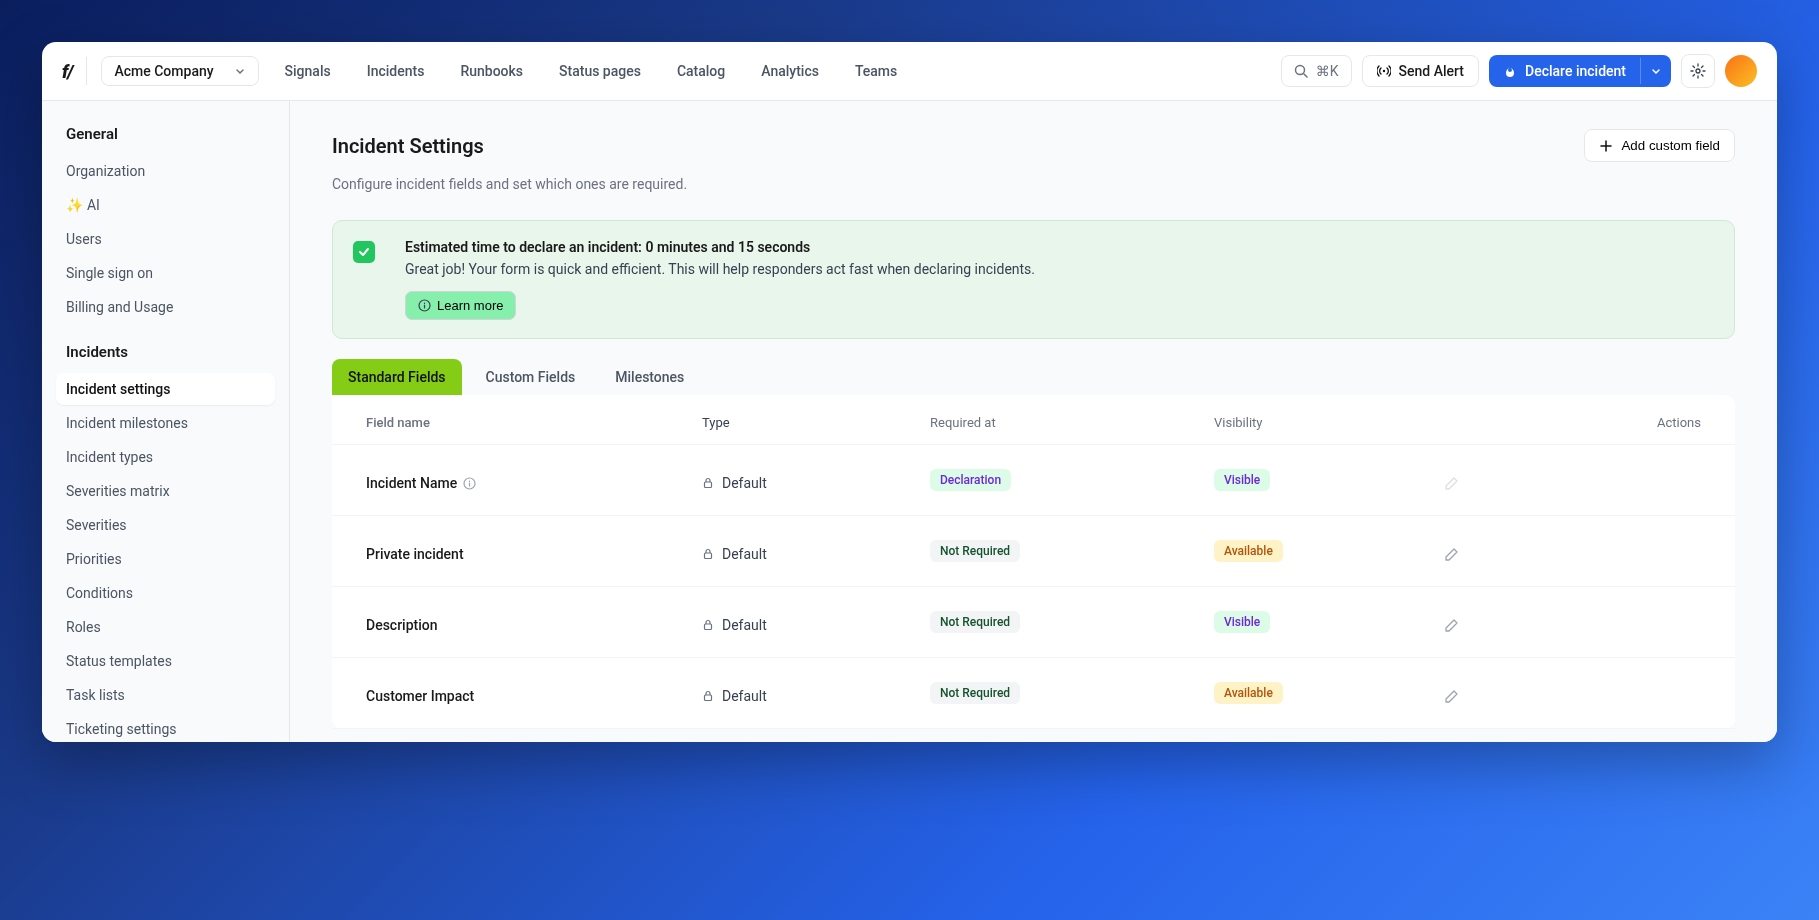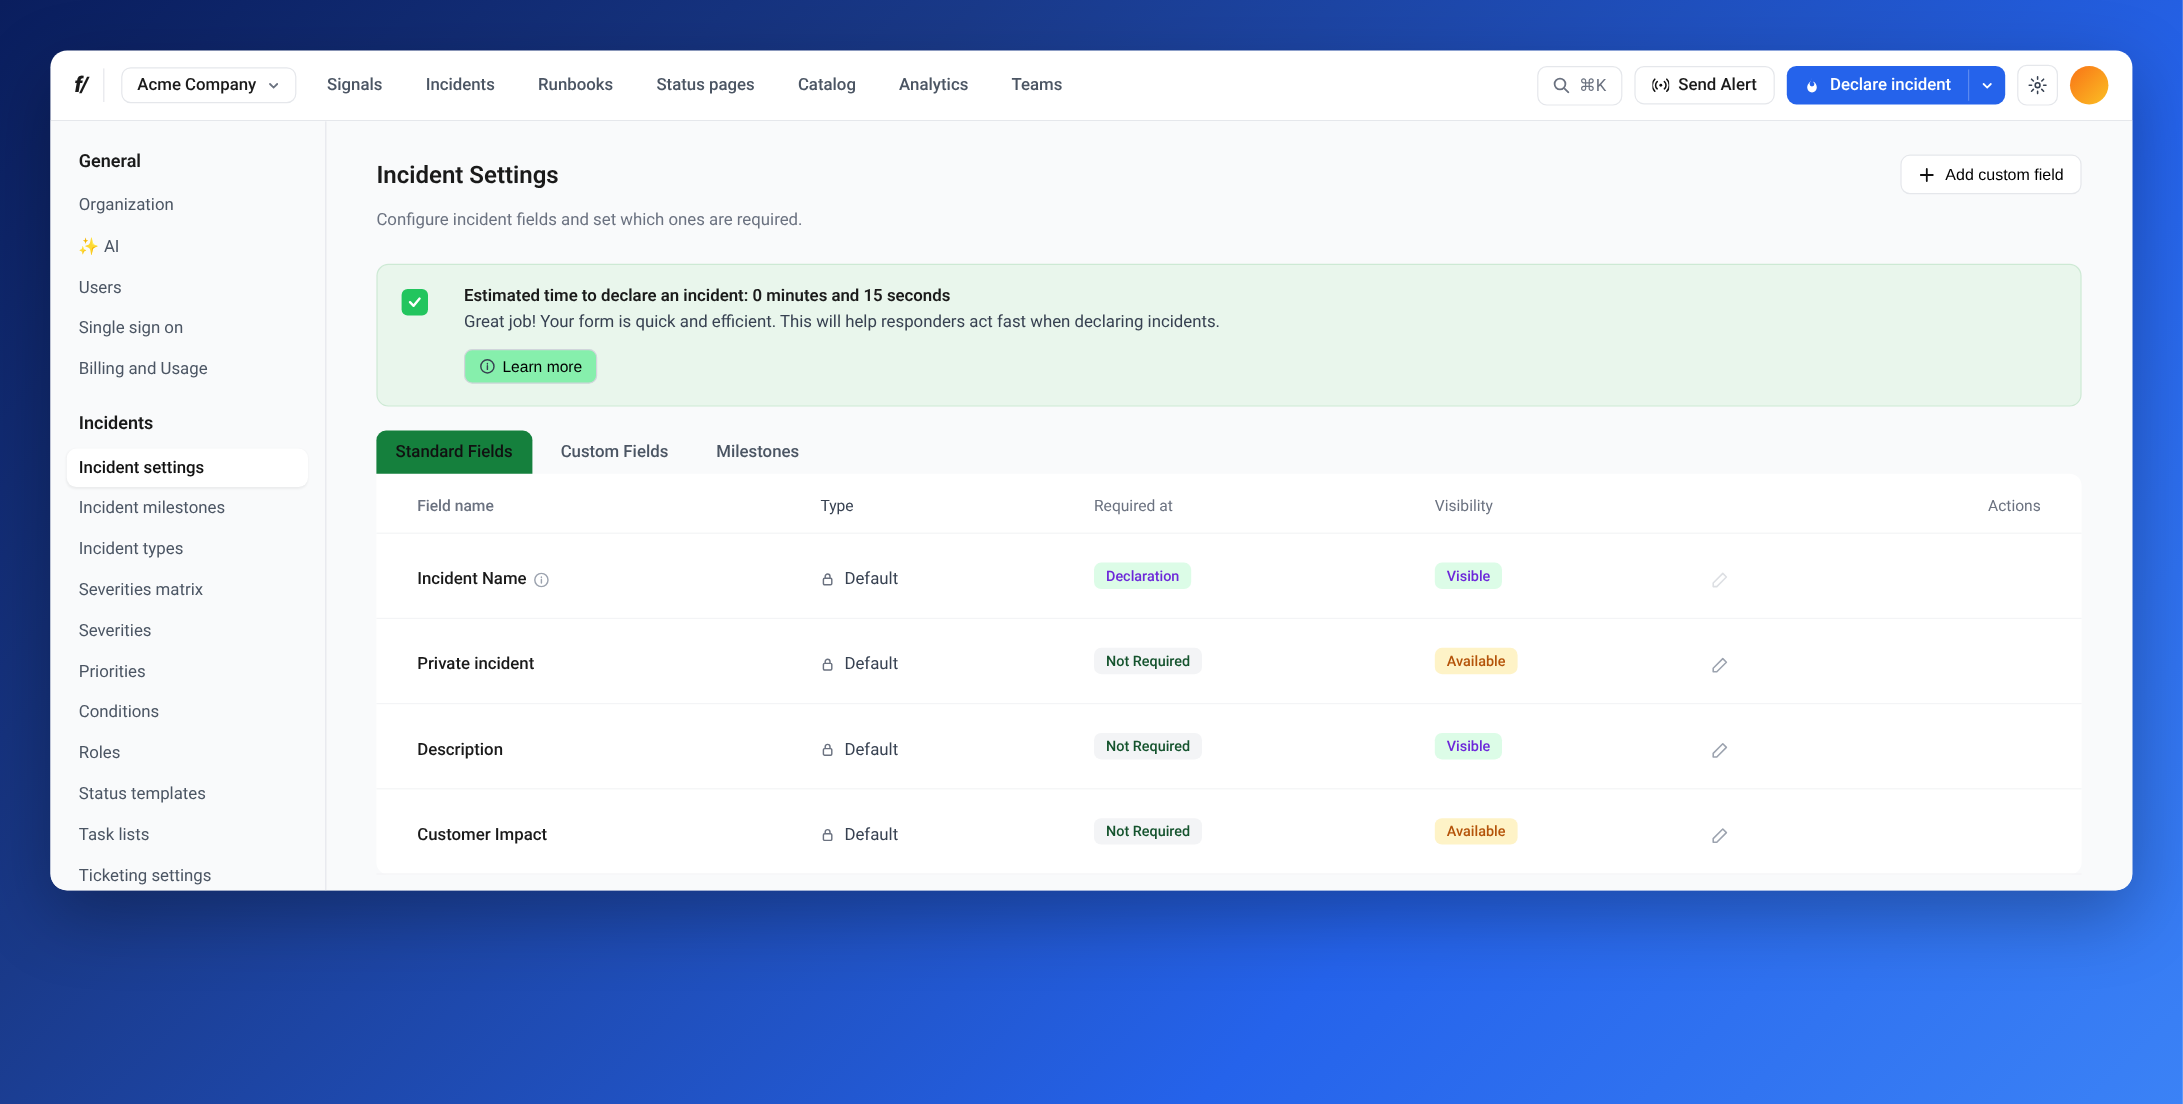--- a/index.html
+++ b/index.html
@@ -34,21 +34,21 @@
   letter-spacing: -1px;
 }
 .divider-v {
   width: 1px;
   height: 28px;
   background: #e5e7eb;
 }
 .company-selector {
   display: flex;
   align-items: center;
-  gap: 8px;
+  gap: 20px;
   padding: 6px 12px;
   border: 1px solid #e5e7eb;
   border-radius: 8px;
   cursor: pointer;
   font-weight: 500;
 }
 .nav-links {
   display: flex;
   gap: 36px;
   margin-left: 12px;
@@ -125,21 +125,21 @@
   background: linear-gradient(135deg, #f97316, #fbbf24);
   cursor: pointer;
 }
 .body {
   display: flex;
   flex: 1;
   overflow: hidden;
   background: #f9fafb;
 }
 .sidebar {
-  width: 230px;
+  width: 248px;
   padding: 24px 14px;
   border-right: 1px solid #e5e7eb;
   overflow-y: auto;
 }
 .sidebar-section-title {
   font-weight: 600;
   font-size: 15px;
   margin-bottom: 12px;
   padding: 0 10px;
 }
@@ -242,21 +242,21 @@
   margin-bottom: 0;
 }
 .tab {
   padding: 10px 16px;
   border-radius: 8px 8px 0 0;
   cursor: pointer;
   color: #4b5563;
   font-weight: 500;
 }
 .tab.active {
-  background: #15803d;
+  background: #84cc16;
   color: #111;
 }
 .table-wrap {
   background: #fff;
   border-radius: 0 10px 10px 10px;
 }
 .table-header {
   display: flex;
   padding: 20px 34px 14px;
   color: #6b7280;

